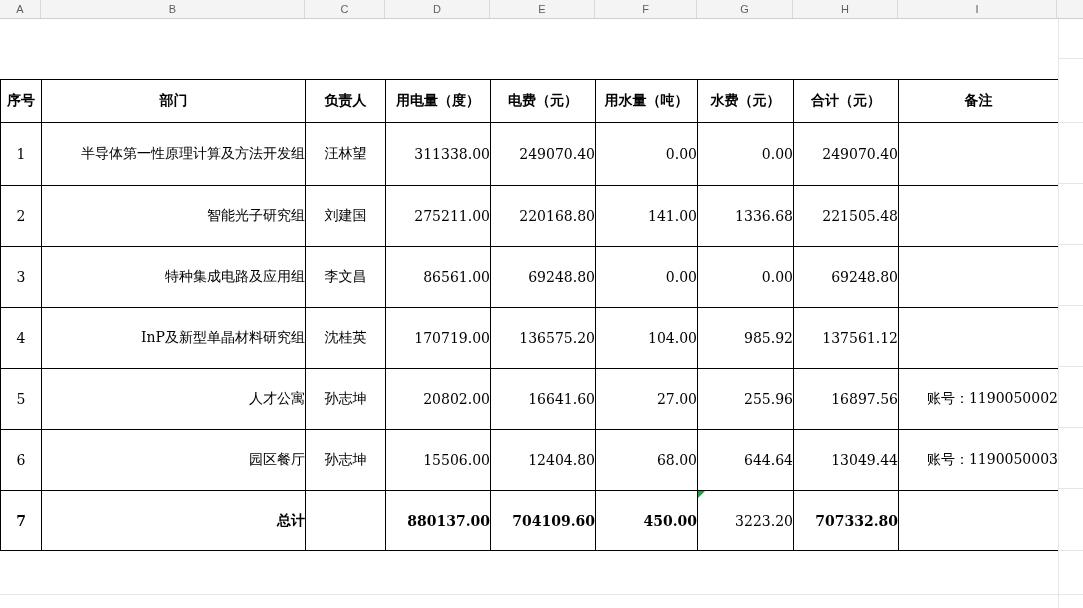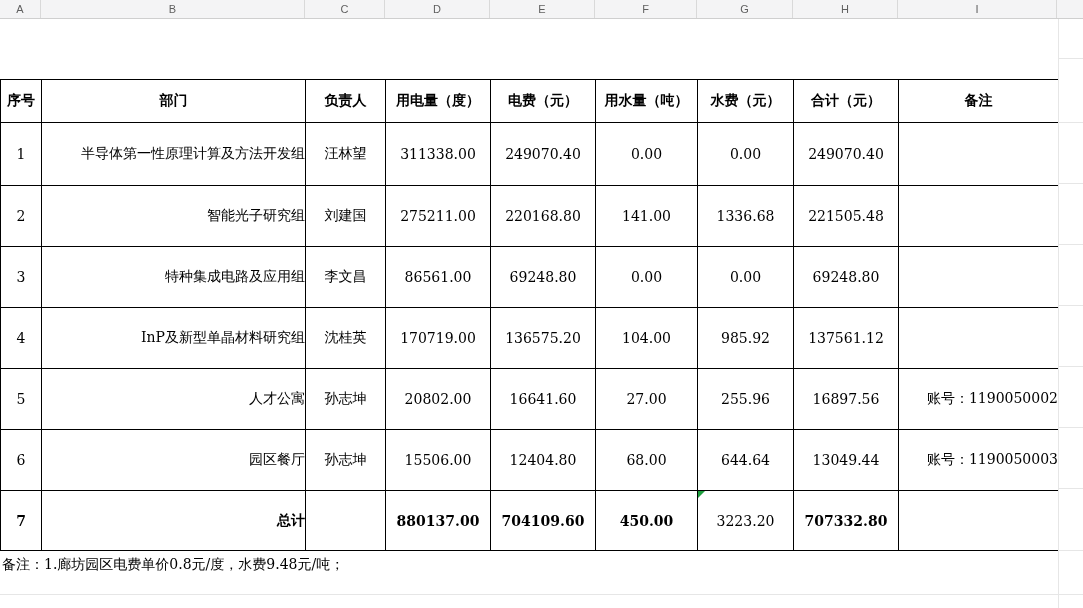--- a/index.html
+++ b/index.html
@@ -42,21 +42,21 @@
     vertical-align:middle;padding:0;position:relative;
   }
   table.fee th{font-weight:bold;text-align:center;}
   tr.hrow{height:43px;}
   tr.rh1{height:63px;}
   tr.rh{height:61px;}
   tr.rh7{height:60px;}
   td.c-idx{text-align:center;}
   td.c-dept{text-align:right;padding-left:3px;}
   td.c-name{text-align:center;}
-  td.num{text-align:center;padding-right:10px;}
+  td.num{text-align:right;padding-right:10px;}
   td.c-note{text-align:right;padding-left:3px;}
   tr.total-row td{font-weight:bold;}
   tr.total-row td.regular{font-weight:normal;}
   .err-tri{
     position:absolute;top:0;left:0;width:0;height:0;
     border-top:7px solid var(--error-indicator);
     border-right:7px solid transparent;
   }
   
   .footnote{
@@ -185,21 +185,20 @@
         <td class="num">450.00</td>
         <td class="num regular">
           <span class="err-tri"></span><span>3223.20</span>
         </td>
         <td class="num">707332.80</td>
         <td class="c-note"></td>
       </tr>
     </tbody>
   </table>
 
-  <div class="footnote">备注：1.廊坊园区电费单价0.8元/度，水费9.48元/吨；</div>
 
   <div class="gl" style="left:1058px;top:19px;width:1px;height:589px"></div>
   <div class="gl" style="left:1058px;top:58px;width:25px;height:1px"></div>
   <div class="gl" style="left:1058px;top:122px;width:25px;height:1px"></div>
   <div class="gl" style="left:1058px;top:183px;width:25px;height:1px"></div>
   <div class="gl" style="left:1058px;top:244px;width:25px;height:1px"></div>
   <div class="gl" style="left:1058px;top:305px;width:25px;height:1px"></div>
   <div class="gl" style="left:1058px;top:366px;width:25px;height:1px"></div>
   <div class="gl" style="left:1058px;top:427px;width:25px;height:1px"></div>
   <div class="gl" style="left:1058px;top:488px;width:25px;height:1px"></div>

